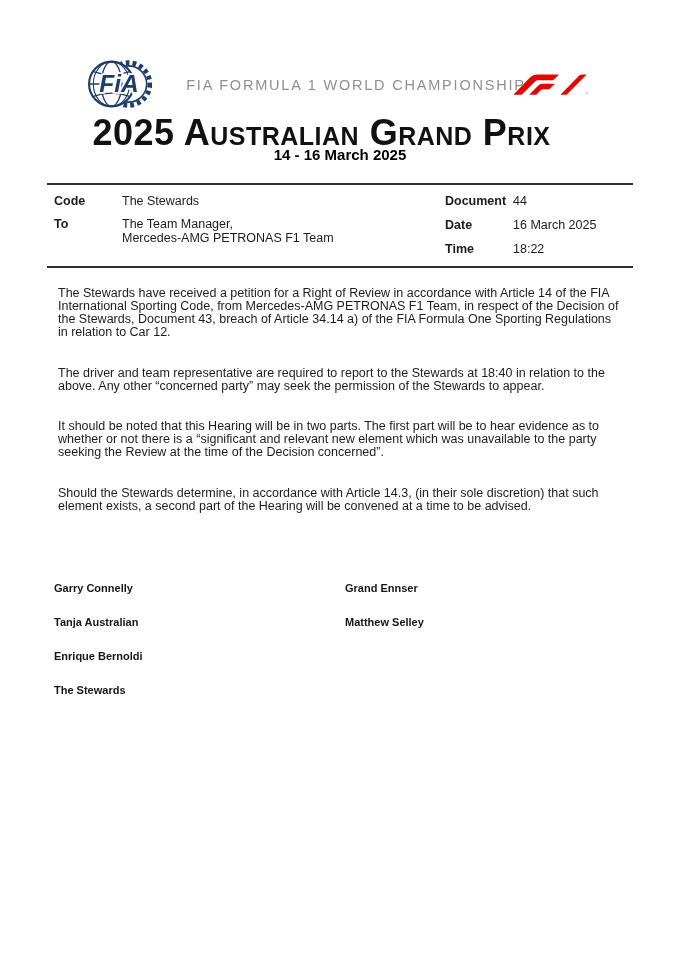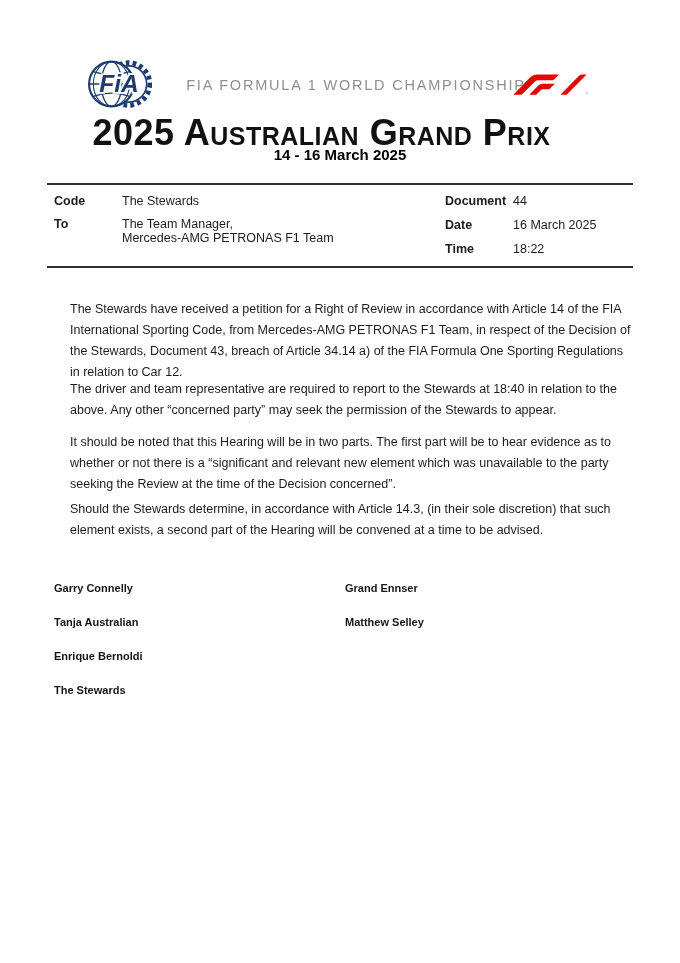--- a/index.html
+++ b/index.html
@@ -94,23 +94,23 @@
   .date-label    { left: 445px; top: 219px; }
   .date-value    { left: 513px; top: 219px; }
   .time-label    { left: 445px; top: 243px; }
   .time-value    { left: 513px; top: 243px; }
   
   .para {
     position: absolute;
     left: 54px;
     width: 562px;
     font-size: 12.5px;
-    line-height: 21px;
+    line-height: 13px;
     color: #1c1c1c;
-    margin: 16px;
+    margin: 4px;
   }
   .para-1 { top: 283px; }
   .para-2 { top: 363px; }
   .para-3 { top: 416px; }
   .para-4 { top: 483px; }
   
   .sig {
     position: absolute;
     font-size: 11px;
     font-weight: bold;

